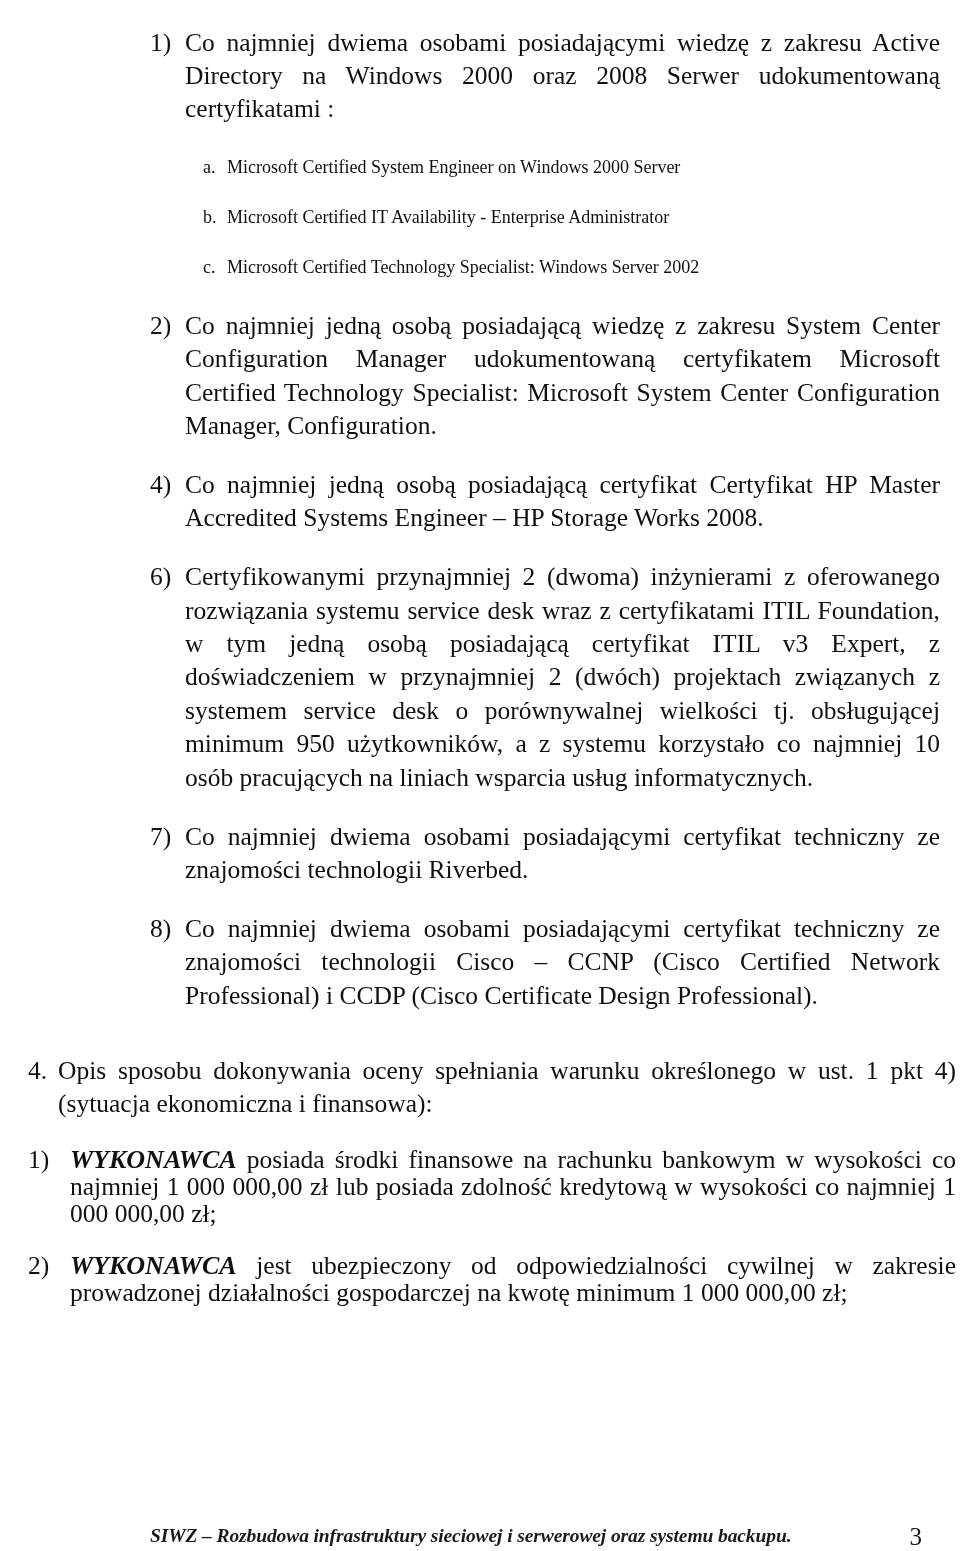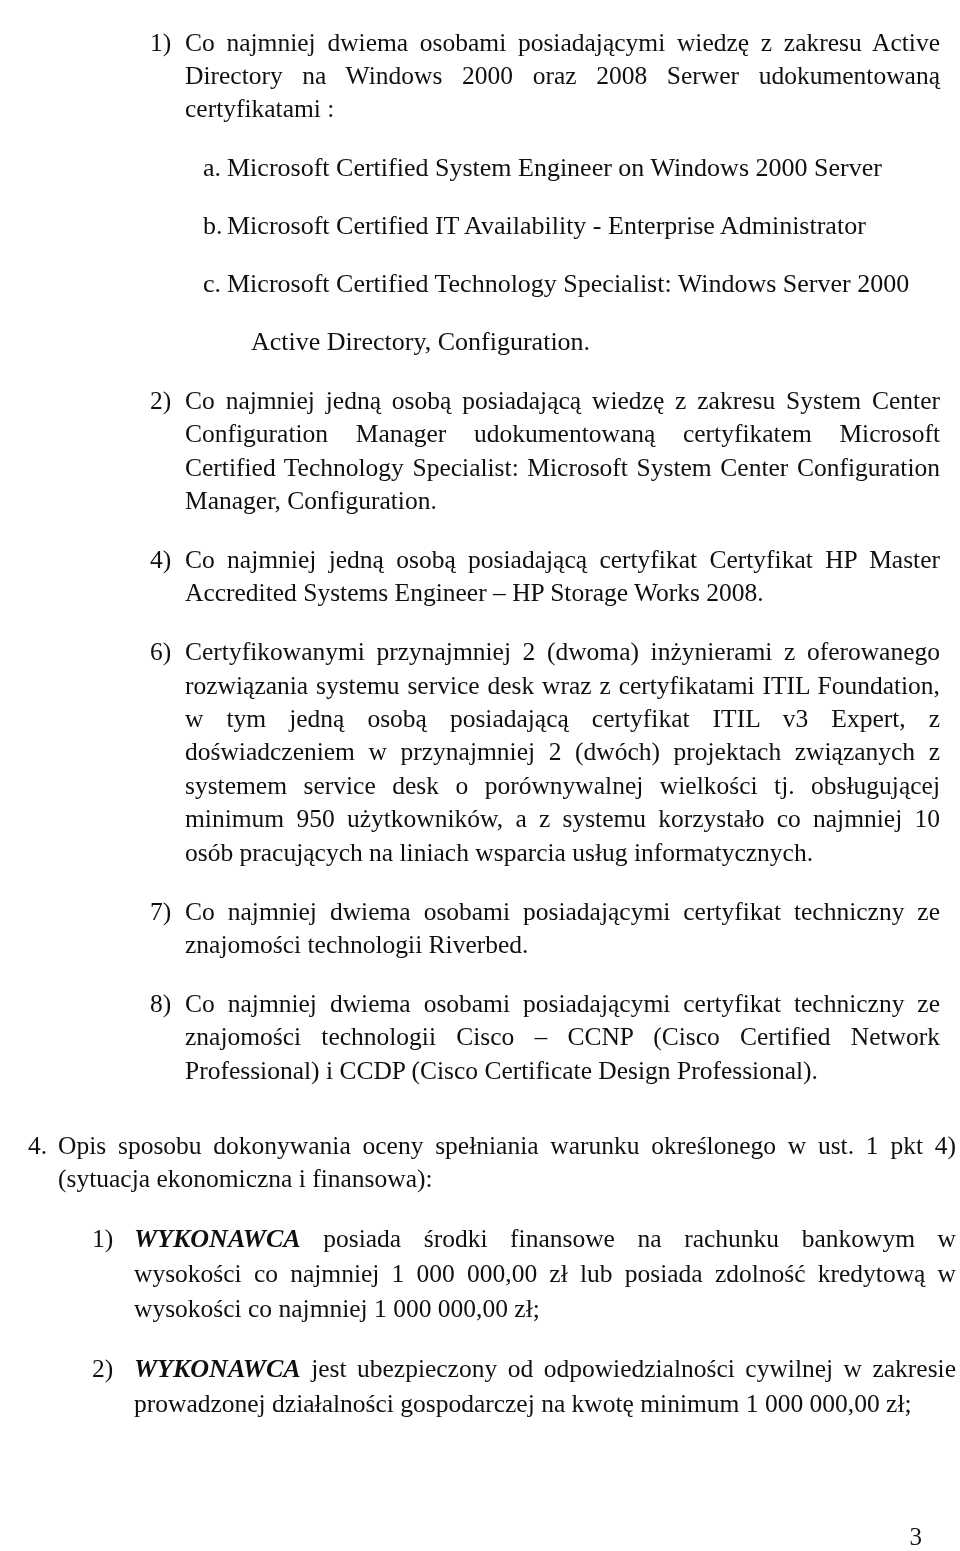--- a/index.html
+++ b/index.html
@@ -61,21 +61,21 @@
   
   .sublist {
     margin: 0;
     padding: 0;
   }
   .li-alpha {
     display: block;
     margin-left: 203px;
     padding-left: 24px;
     text-indent: -24px;
-    font-size: 26px;
+    font-size: 18px;
     line-height: 32px;
     text-align: left;
     white-space: nowrap;
   }
   .li-alpha .marker {
     display: inline-block;
     width: 24px;
     text-indent: 0;
   }
   .li-alpha.cont {
@@ -97,26 +97,26 @@
     text-align: justify;
   }
   .li-dot .marker {
     display: inline-block;
     width: 30px;
     text-indent: 0;
   }
 
   
   .li-paren-econ {
-    margin-left: 92px;
+    margin-left: 28px;
     margin-right: 4px;
     padding-left: 42px;
     text-indent: -42px;
     font-size: 25.5px;
-    line-height: 35px;
+    line-height: 27px;
     text-align: justify;
   }
   .li-paren-econ .marker {
     display: inline-block;
     width: 42px;
     text-indent: 0;
   }
 
   em.caps {
     font-style: italic;
@@ -172,24 +172,21 @@
     </p>
 
     <div class="sublist">
       <p class="li-alpha">
         <span class="marker">a.</span><span>Microsoft Certified System Engineer on Windows 2000 Server</span>
       </p>
       <p class="li-alpha">
         <span class="marker">b.</span><span>Microsoft Certified IT Availability - Enterprise Administrator</span>
       </p>
       <p class="li-alpha">
-        <span class="marker">c.</span><span>Microsoft Certified Technology Specialist: Windows Server 2000</span>
-      </p>
-      <p class="li-alpha cont">
-        <span>Active Directory, Configuration.</span>
+        <span class="marker">c.</span><span>Microsoft Certified Technology Specialist: Windows Server 2002</span>
       </p>
     </div>
 
     <p class="li li-paren">
       <span class="marker">2)</span><span>Co najmniej jedną osobą posiadającą wiedzę z zakresu System Center Configuration Manager udokumentowaną certyfikatem Microsoft Certified Technology Specialist: Microsoft System Center Configuration Manager, Configuration.</span>
     </p>
 
 
     <p class="li li-paren">
       <span class="marker">4)</span><span>Co najmniej jedną osobą posiadającą certyfikat Certyfikat HP Master Accredited Systems Engineer – HP Storage Works 2008.</span>
@@ -219,17 +216,18 @@
       <span class="marker">1)</span><em class="caps">WYKONAWCA</em><span> posiada środki finansowe na rachunku bankowym w wysokości co najmniej  1 000 000,00 zł lub posiada zdolność kredytową w wysokości co najmniej 1 000 000,00 zł;</span>
     </p>
 
     <p class="li li-paren-econ">
       <span class="marker">2)</span><em class="caps">WYKONAWCA</em><span> jest ubezpieczony od odpowiedzialności cywilnej w zakresie prowadzonej działalności gospodarczej na kwotę minimum 1 000 000,00 zł;</span>
     </p>
 
   </div>
 
   <div class="footer">
+    <span class="footer-text">SIWZ – Rozbudowa infrastruktury sieciowej i serwerowej  oraz systemu backupu.</span>
     <span class="footer-page">3</span>
   </div>
 
   <div class="scan-tint"></div>
 </div>
 
 </body></html>

